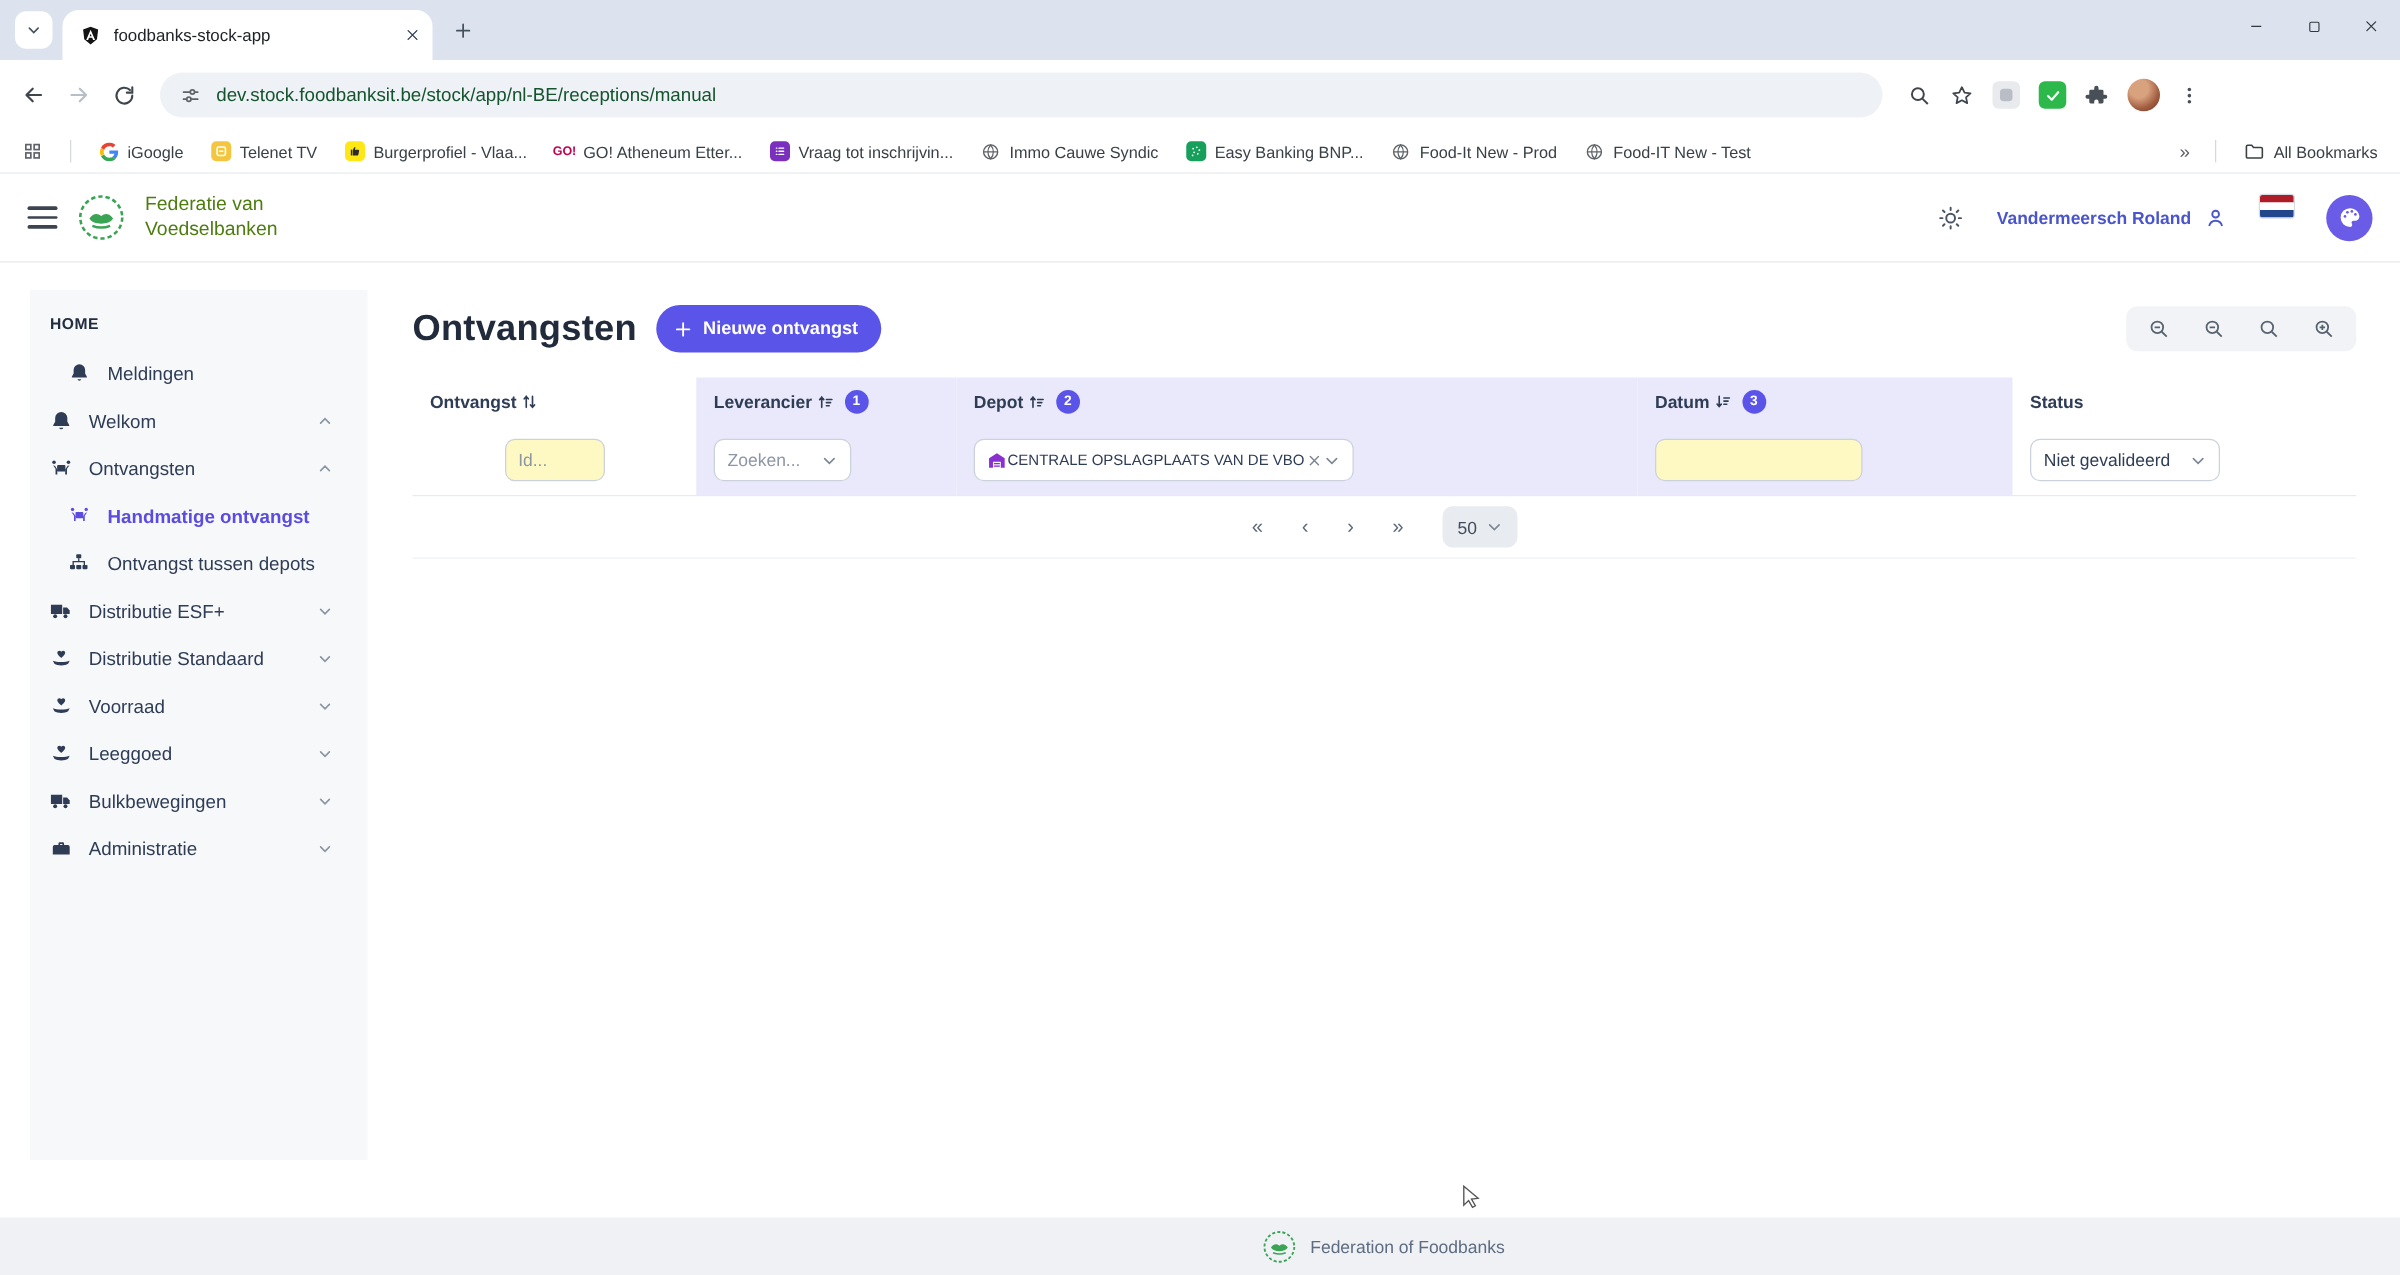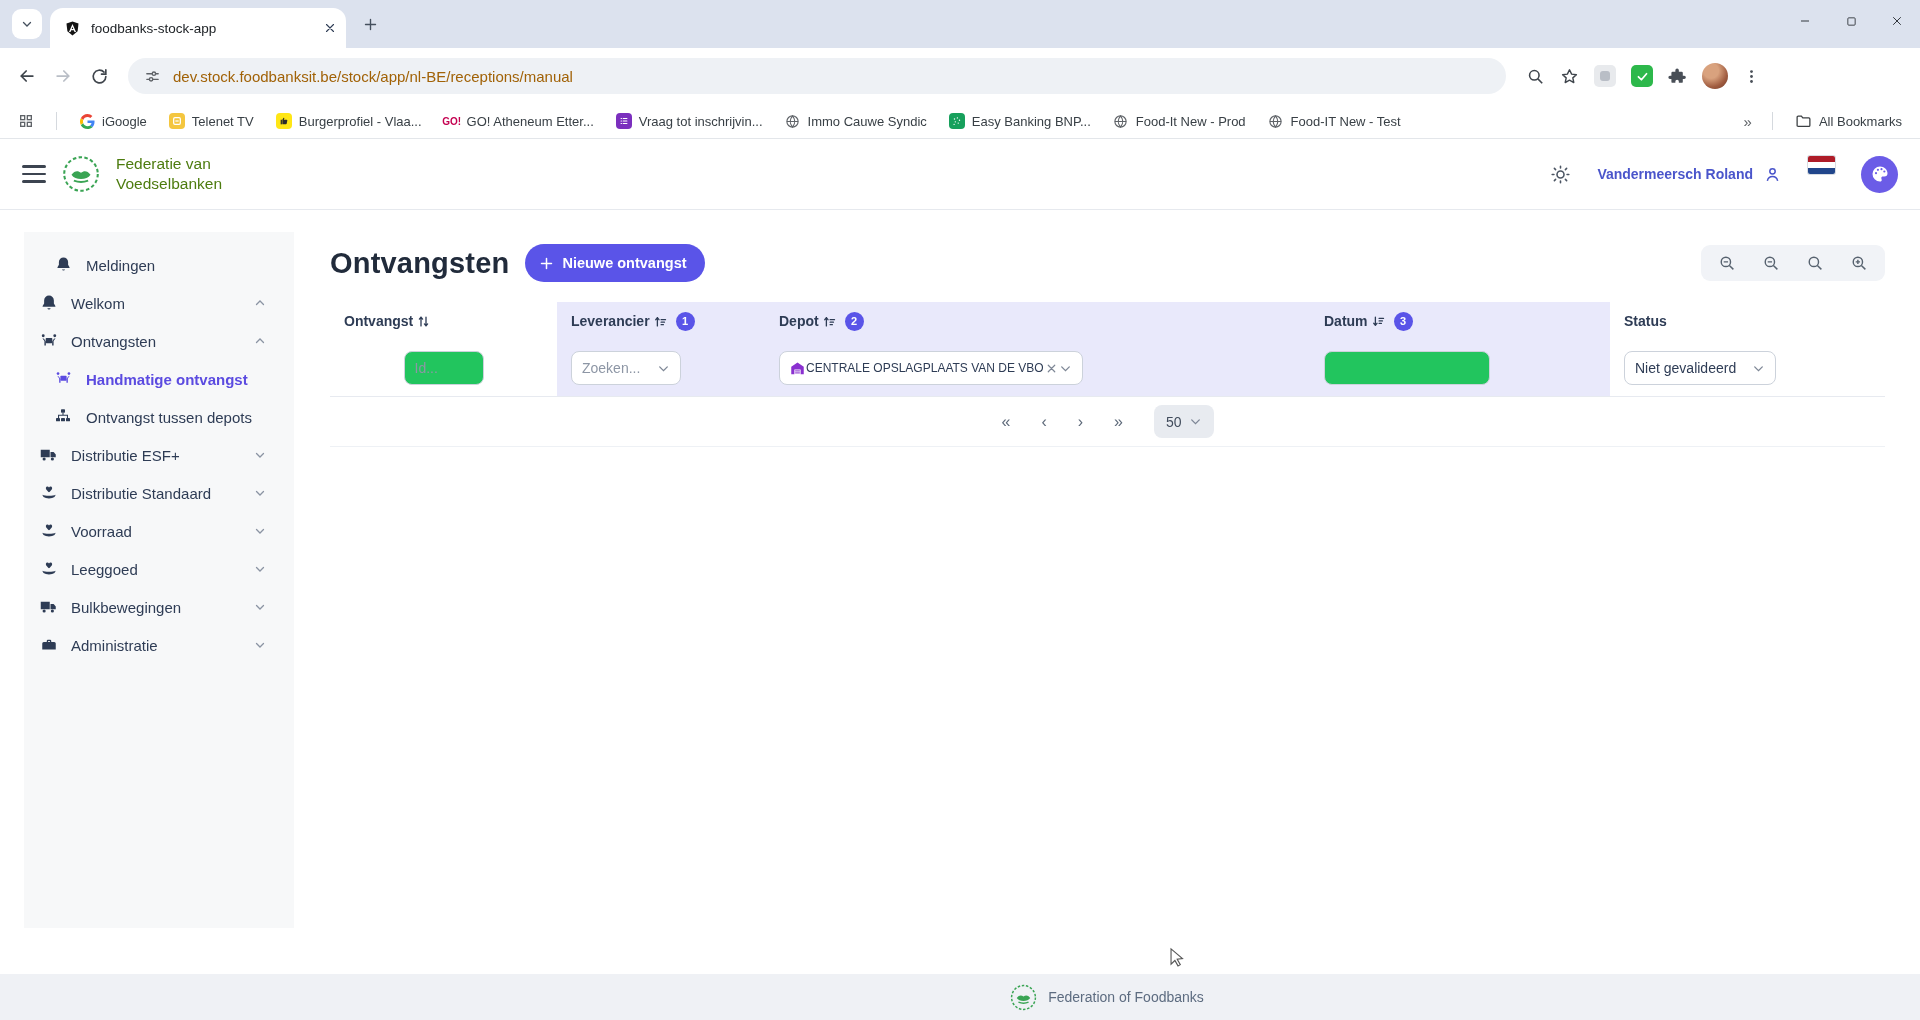--- a/index.html
+++ b/index.html
@@ -17,21 +17,21 @@
   .tab-title { flex:1; font-size:13.5px; color:#202428; white-space:nowrap; overflow:hidden; }
   .icon-btn { display:flex; align-items:center; justify-content:center; }
   .newtab { width:32px; height:32px; margin:0 0 8px 8px; color:#45505e; border-radius:50%; }
   .win-controls { position:absolute; top:0; right:0; height:42px; display:flex; }
   .win-btn { width:46px; height:42px; display:flex; align-items:center; justify-content:center; color:#33383e; }
 
   .toolbar { height:56px; background:#fff; display:flex; align-items:center; padding:0 14px; gap:10px; }
   .nav-ic { width:26px; height:26px; color:#3f454c; }
   .nav-ic.disabled { color:#b9bec6; }
   .omnibox { width:1378px; height:36px; background:#eef1f5; border-radius:18px; display:flex; align-items:center; gap:12px; padding:0 16px; margin-left:6px; }
-  .url-text { font-size:15px; color:#a16207; white-space:nowrap; }
+  .url-text { font-size:15px; color:#14532d; white-space:nowrap; }
   .tb-right { display:flex; align-items:center; gap:15px; margin-left:10px; }
   .avatar { width:26px; height:26px; border-radius:50%; background:radial-gradient(circle at 35% 30%, #d9a27e 0 30%, #a05c40 65%, #6e3a28 100%); }
   .ext-grey { width:22px; height:22px; border-radius:5px; background:#e8eaed; position:relative; }
   .ext-grey::after { content:""; position:absolute; inset:6px; border-radius:3px; background:#b9bec6; }
   .ext-green { width:22px; height:22px; border-radius:5px; background:#2db84b; display:flex; align-items:center; justify-content:center; }
 
   .bookmarksbar { height:35px; background:#fff; border-bottom:1px solid #e3e6ea; display:flex; align-items:center; gap:22px; padding:0 18px; font-size:13px; color:#394046; }
   .bm { display:flex; align-items:center; gap:7px; white-space:nowrap; }
   .bm-sep { width:1px; height:18px; background:#d5d9de; }
   .bm-spacer { flex:1; }
@@ -75,21 +75,21 @@
   .table { margin-top:20px; }
   .thead, .tfilter { display:grid; grid-template-columns:227fr 208fr 545fr 300fr 275fr; }
   .th { display:flex; align-items:center; padding:0 14px; height:38px; font-size:14px; font-weight:700; color:#2e3c55; }
   .th.center { justify-content:flex-start; }
   .shaded { background:#e9e9fb; }
   .sort-ic { width:15px; height:15px; margin-left:3px; color:#2e3c55; }
   .badge { width:19px; height:19px; border-radius:50%; background:#5a54e8; color:#fff; font-size:11px; font-weight:700; display:flex; align-items:center; justify-content:center; margin-left:8px; }
   .fc { display:flex; align-items:center; padding:0 14px; height:56px; }
   .fc.center { justify-content:center; }
   .tfilter { border-bottom:1px solid #e7eaf0; }
-  .flt { height:34px; border:1px solid #ccd2db; border-radius:8px; background:#22c55e; font-size:14px; color:#2e3c55; padding:0 10px; outline:none; font-family:inherit; }
+  .flt { height:34px; border:1px solid #ccd2db; border-radius:8px; background:#fef9c3; font-size:14px; color:#2e3c55; padding:0 10px; outline:none; font-family:inherit; }
   .flt::placeholder { color:#8d96a5; }
   .id-input { width:80px; }
   .datum-input { width:166px; }
   .select { height:34px; background:#fff; border:1px solid #ccd2db; border-radius:8px; display:flex; align-items:center; gap:8px; padding:0 10px; font-size:14px; cursor:pointer; }
   .zoeken { width:110px; justify-content:space-between; color:#8d96a5; }
   .depot-chip { color:#2e3c55; font-size:12px; gap:1px; }
   .depot-chip .xic, .depot-chip .chv { color:#7d8695; }
   .status-sel { width:152px; justify-content:space-between; color:#2e3c55; }
   .sel-chev { width:13px; height:13px; color:#7d8695; flex:0 0 13px; }
 
@@ -370,20 +370,21 @@
           <circle cx="9.5" cy="7" r="1.3" fill="#6b5ce7"></circle>
           <circle cx="13.8" cy="6.2" r="1.3" fill="#6b5ce7"></circle>
           <circle cx="17.2" cy="9" r="1.3" fill="#6b5ce7"></circle>
         </svg>
     </span>
   </div>
 </div>
 
 <div class="app-body">
   <aside class="sidebar">
+    <div class="side-label">HOME</div>
 
     <div class="side-item sub">
       <span class="ic">
           <svg viewBox="0 0 24 24" fill="currentColor" width="17" height="17">
             <path d="M12 2a6.5 6.5 0 0 0-6.5 6.5v4L3.5 16v1h17v-1l-2-3.5v-4A6.5 6.5 0 0 0 12 2zM9.8 19a2.3 2.3 0 0 0 4.4 0z"></path>
           </svg>
         </span>
       <span>Meldingen</span>
     </div>
 

